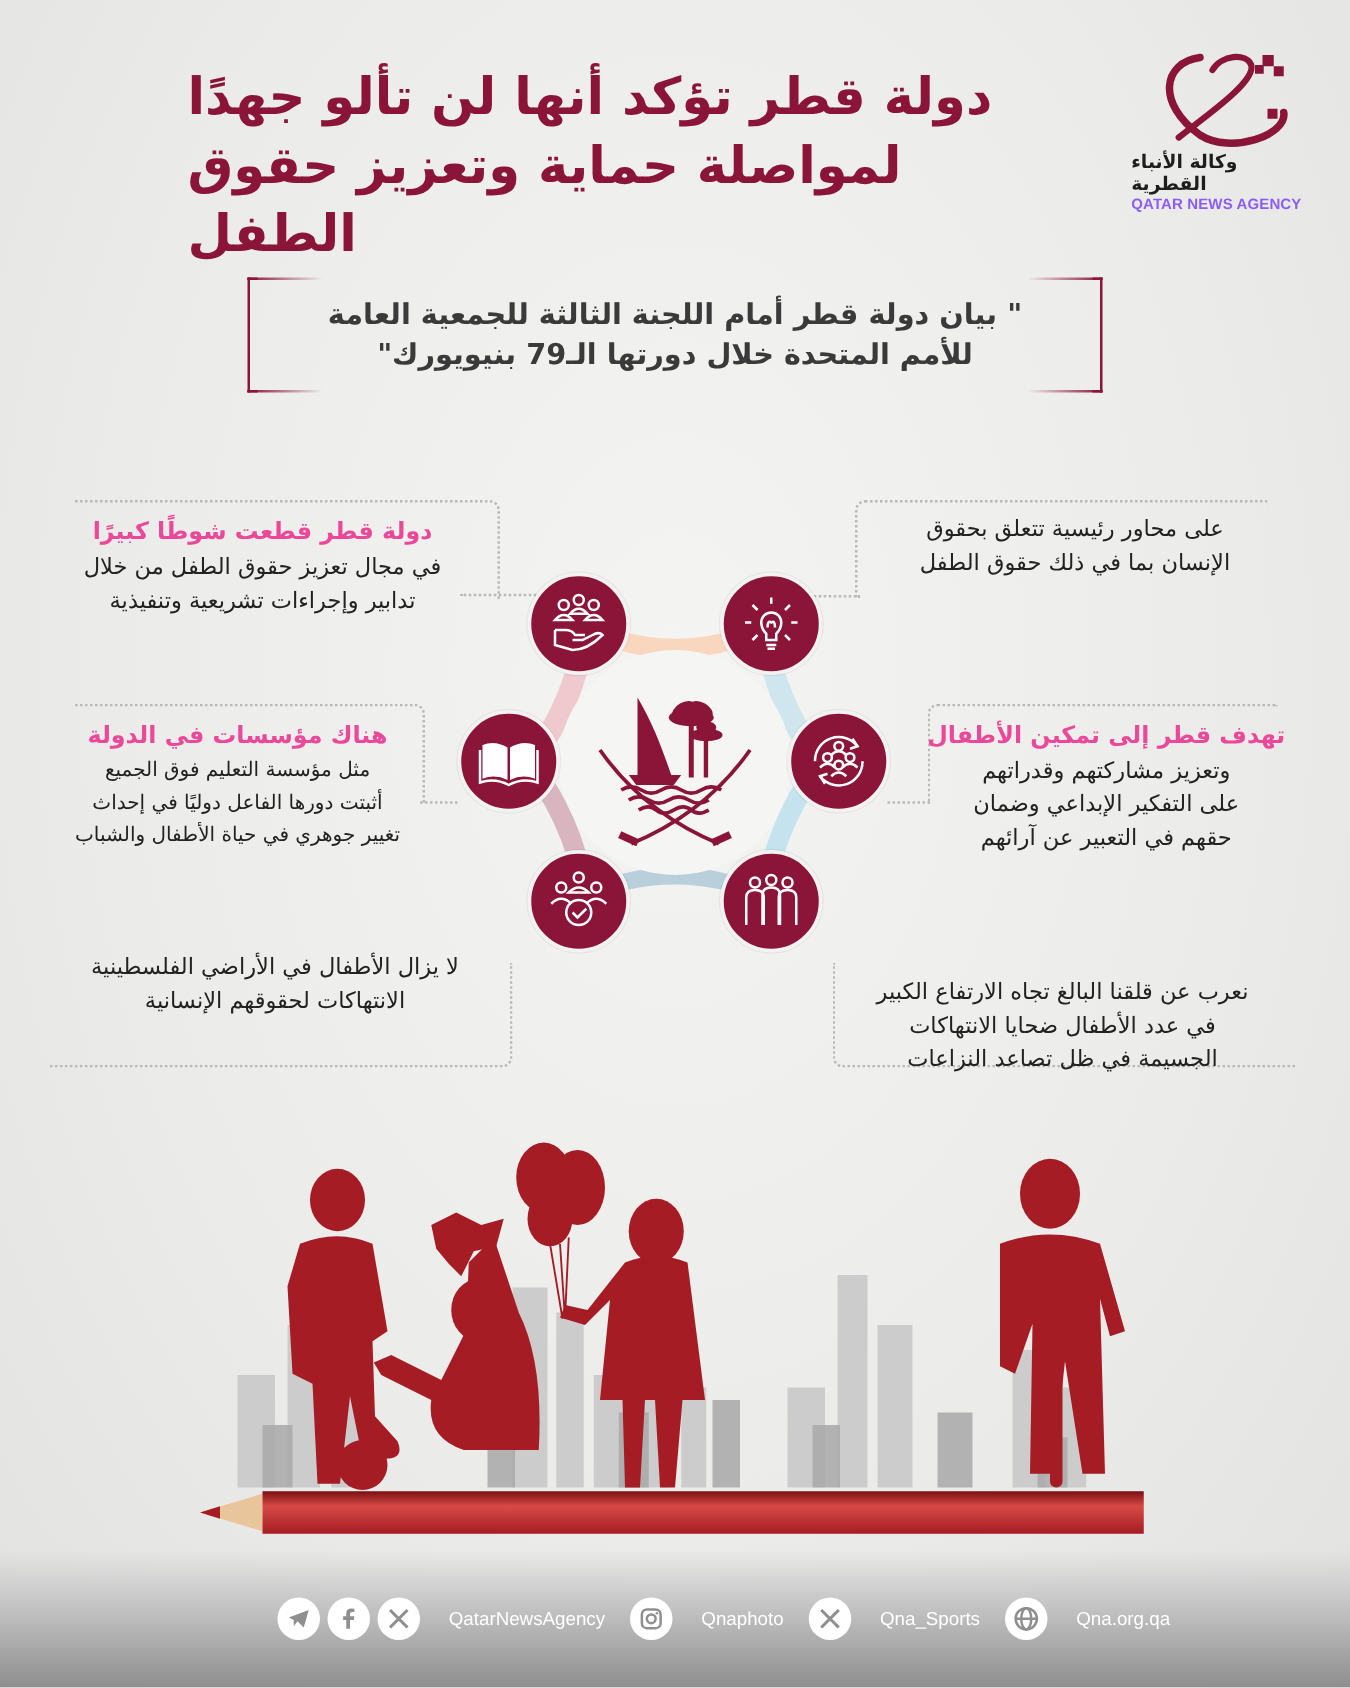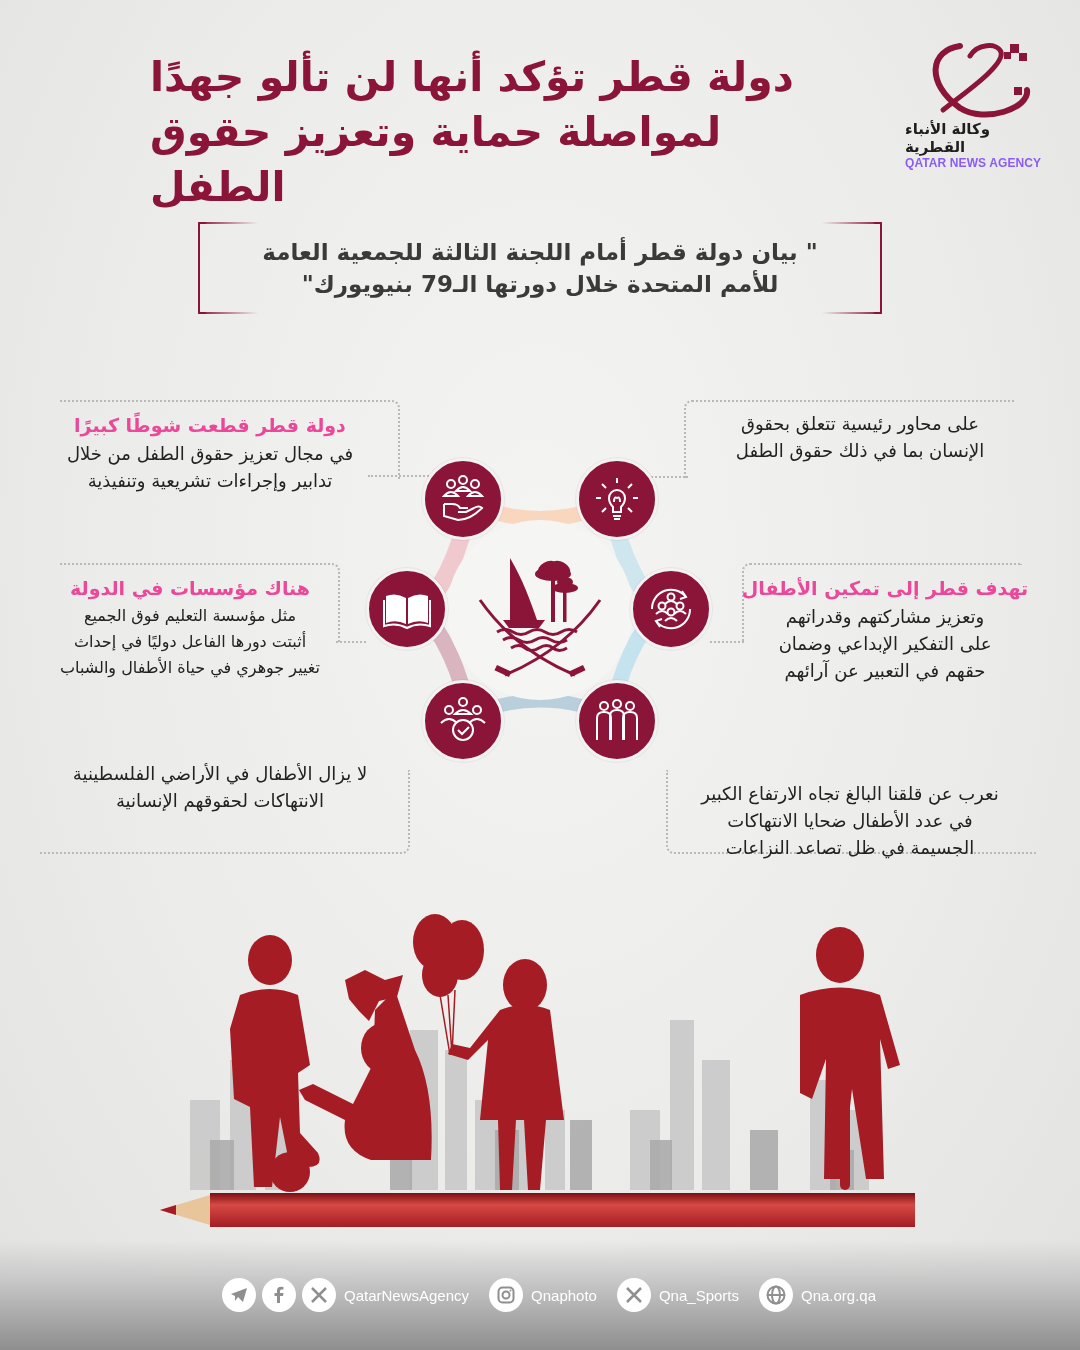--- a/index.html
+++ b/index.html
@@ -43,21 +43,21 @@
   .center-disc { position: absolute; left: 87px; top: 70px; width: 186px; height: 180px; border-radius: 50%; background: #f5f5f4; }
 
   
   .scene { position: absolute; left: 150px; top: 900px; width: 780px; height: 330px; }
 
   
   .footer { position: absolute; left: 0; top: 1240px; width: 1080px; height: 110px;
             background: linear-gradient(to bottom, rgba(230,230,230,0) 0%, #c9c9c9 35%, #8e8e8e 100%); }
   .social { position: absolute; top: 1277px; left: 222px; height: 36px; display: flex; align-items: center; gap: 6px; }
   .sicon { width: 34px; height: 34px; border-radius: 50%; background: #fff; display: flex; align-items: center; justify-content: center; }
-  .slabel { font-family: "Liberation Sans", sans-serif; color: #fff; font-size: 15px; margin-left: 2px; margin-right: 14px; }
+  .slabel { font-family: "Liberation Sans", sans-serif; color: #fff; font-size: 15px; margin-left: 17px; margin-right: 14px; }
 </style>
 </head>
 <body>
 
 <div class="logo">
   <svg width="130" height="82" viewBox="0 0 130 82">
     <path d="M45 8 C15 12, 10 45, 45 70 C70 86, 115 70, 112 52" fill="none" stroke="#8a1538" stroke-width="6" stroke-linecap="round"></path>
     <path d="M28 72 C45 58, 90 28, 86 14 C82 4, 62 6, 55 18" fill="none" stroke="#8a1538" stroke-width="5" stroke-linecap="round"></path>
     <rect x="95" y="6" width="9" height="9" fill="#8a1538"></rect>
     <rect x="104" y="15" width="8" height="8" fill="#8a1538"></rect>

